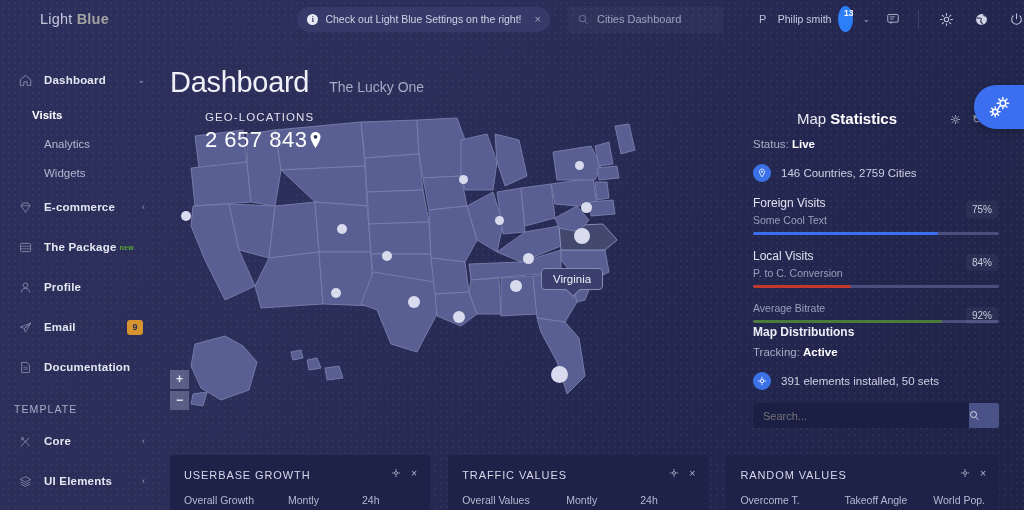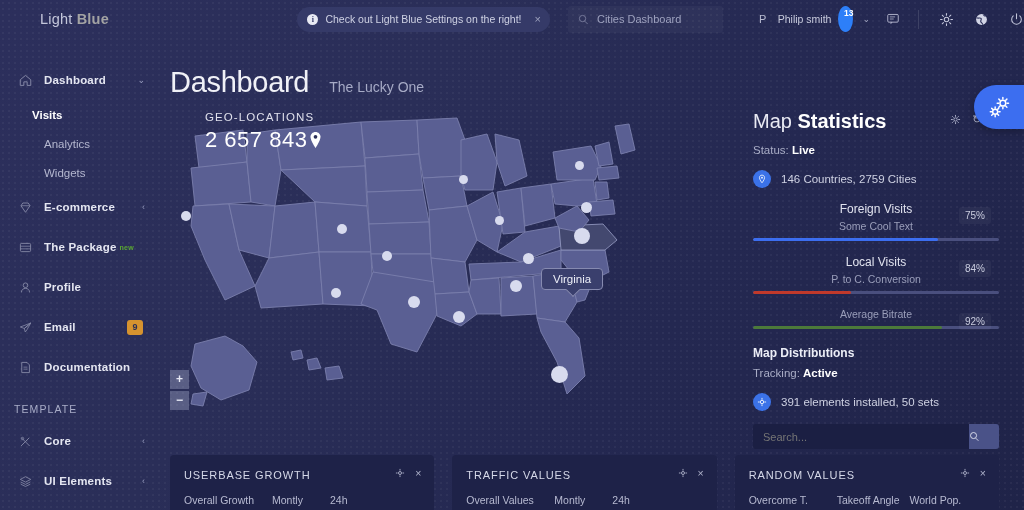--- a/index.html
+++ b/index.html
@@ -149,47 +149,47 @@
     width: 9px; height: 9px; background: #3a3f6d;
     border-right: 1px solid #868ab0; border-bottom: 1px solid #868ab0;
     transform: rotate(45deg);
   }
   .marker {
     position: absolute; border-radius: 50%; background: #d8dbee; z-index: 5;
   }
 
   
   .panel { position: absolute; right: 0; top: 72px; width: 284px; padding: 0 25px 0 13px; z-index: 12; }
-  .panel-title { font-size: 20px; font-weight: 300; color: #e9eaf3; }
+  .panel-title { font-size: 15px; font-weight: 300; color: #e9eaf3; margin-left: 44px; }
   .panel-title b { font-weight: 700; color: #ffffff; }
   .panel-icons {
     position: absolute; right: 25px; top: 3px; display: flex; gap: 11px;
     color: #b6b9d0; font-size: 11px; align-items: center;
   }
   .status-line { margin-top: 11px; font-size: 11.5px; color: #a9adc6; }
   .status-line b { color: #ffffff; font-weight: 700; }
   .stat-row {
     display: flex; align-items: center; gap: 10px; margin-top: 14px;
     font-size: 11.5px; color: #ced1e2;
   }
   .circ-ico {
     width: 18px; height: 18px; border-radius: 50%; background: #3b72e8;
     display: flex; align-items: center; justify-content: center; flex: none;
   }
-  .metric { margin-top: 14px; position: relative; text-align: center; }
+  .metric { margin-top: 14px; position: relative; }
   .metric .m-name { font-size: 12px; color: #e0e2ee; }
   .metric .m-sub { font-size: 10.5px; color: #9a9eba; margin-top: 4px; }
   .metric .m-pct {
-    position: absolute; right: 8px; top: 5px;
+    position: absolute; right: 1px; top: 5px;
     background: rgba(255,255,255,0.045); border-radius: 3px;
     padding: 3px 6px; font-size: 10px; color: #c9ccde;
   }
   .bar { margin-top: 6px; height: 3px; background: #4a4f7e; border-radius: 2px; overflow: hidden; }
   .bar > span { display: block; height: 100%; border-radius: 2px; }
-  .sub-head { margin-top: 17px; font-size: 12px; font-weight: 700; color: #eceef7; }
+  .sub-head { margin-top: 2px; font-size: 12px; font-weight: 700; color: #eceef7; }
   .panel-search {
     margin-top: 13px; display: flex; height: 25px; border-radius: 3px; overflow: hidden;
   }
   .panel-search input {
     flex: 1; border: 0; background: #1b1f43; color: #9fa3c0;
     font-size: 11px; padding: 0 10px; font-family: "Liberation Sans", sans-serif;
     outline: none;
   }
   .panel-search button {
     width: 30px; border: 0; background: #4a5288; color: #e4e6f3;
@@ -212,21 +212,21 @@
   .card {
     flex: 1; background: #1e2248; border-radius: 4px 4px 0 0;
     padding: 14px 14px 0 14px; position: relative;
   }
   .card-title { font-size: 11px; color: #d5d8e8; letter-spacing: .9px; }
   .card-icons {
     position: absolute; right: 13px; top: 12px; display: flex; gap: 10px;
     color: #b0b4cc; font-size: 10.5px; align-items: center;
   }
   .card-cols {
-    display: flex; gap: 10px; margin-top: 13px; font-size: 10.5px; color: #b7bad1;
+    display: flex; gap: 26px; margin-top: 13px; font-size: 10.5px; color: #b7bad1;
     white-space: nowrap;
   }
   .card-cols span:first-child { min-width: 78px; }
   .card-cols span:nth-child(2) { min-width: 48px; }
   svg { display: block; }
 </style>
 </head>
 <body>
 
 <div id="app">

